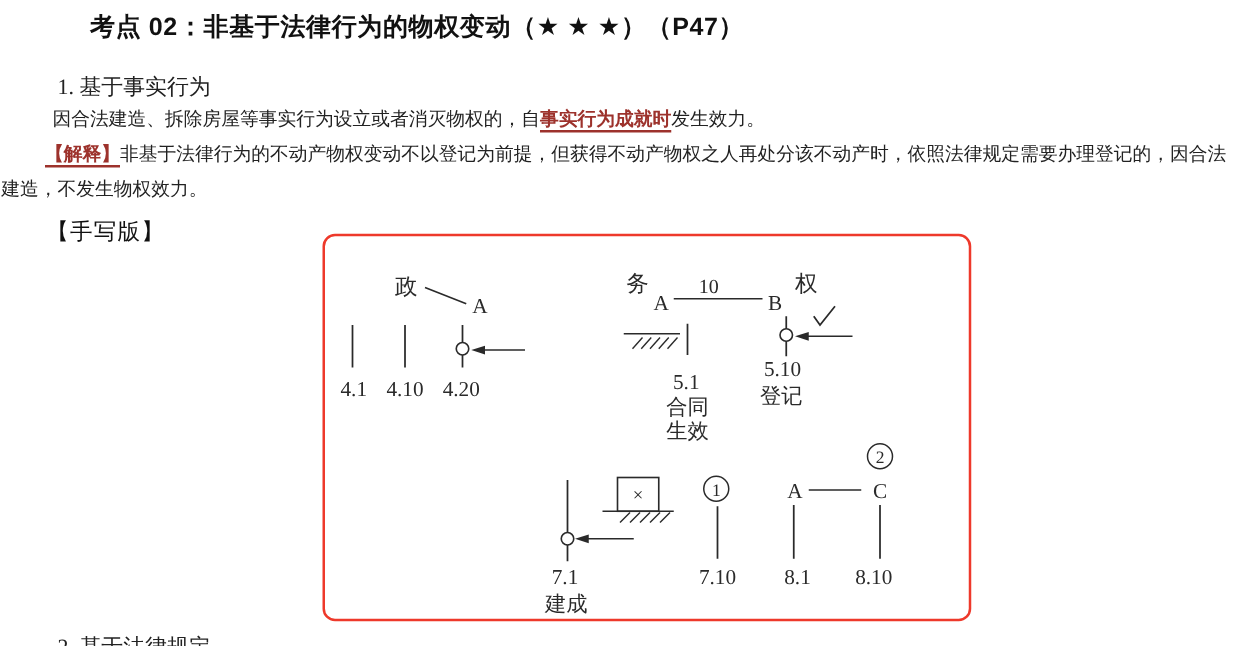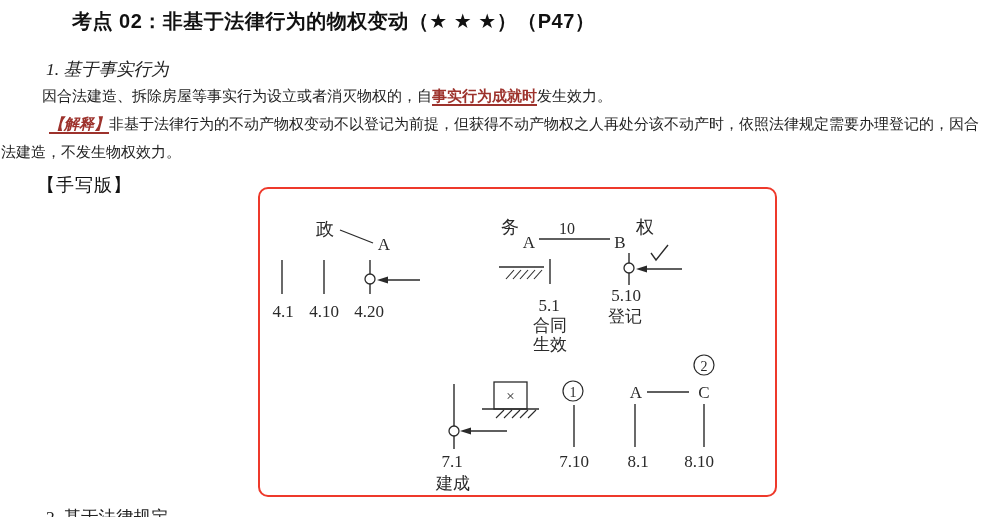--- a/index.html
+++ b/index.html
@@ -15,21 +15,21 @@
     font-family: "Liberation Sans", "DejaVu Sans", sans-serif;
     font-weight: bold; font-size: 20px; color: #111;
     letter-spacing: 0.5px;
     margin-left: 32px;
   }
   .body-text {
     position: absolute; left: 1px; width: 980px;
     font-size: 15px; line-height: 28px; color: #222;
   }
   .indent { text-indent: 41px; }
-  .heading-line { position: absolute; left: 46px; font-size: 17.5px; color: #222; font-style: italic; }
+  .heading-line { position: absolute; left: 46px; font-size: 17.5px; color: #222; }
   .red-strong {
     color: #9d322c; font-weight: bold;
     border-bottom: 2px solid #9d322c; padding-bottom: 0px;
   }
   .handwritten-label {
     position: absolute; left: 37px; top: 173px;
     font-family: "Liberation Sans", "DejaVu Sans", sans-serif;
     font-size: 18px; color: #111; letter-spacing: 1px; text-align: center;
   }
   .diagram-box {
@@ -50,21 +50,21 @@
 
 <div class="page-title">考点 02：非基于法律行为的物权变动（★ ★ ★）（P47）</div>
 
 <div class="heading-line" style="top:57px;">1. 基于事实行为</div>
 
 <div class="body-text" style="top:82px;">
   <span class="indent" style="display:inline;"></span><span style="margin-left:41px;">因合法建造、拆除房屋等事实行为设立或者消灭物权的，自</span><span class="red-strong">事实行为成就时</span><span>发生效力。</span>
 </div>
 
 <div class="body-text" style="top:110px;">
-  <span style="margin-left:48px;font-style:italic;" class="red-strong">【解释】</span><span>非基于法律行为的不动产物权变动不以登记为前提，但获得不动产物权之人再处分该不动产时，依照法律规定需要办理登记的，因合法建造，不发生物权效力。</span>
+  <span style="margin-left:35px;" class="red-strong">【解释】</span><span>非基于法律行为的不动产物权变动不以登记为前提，但获得不动产物权之人再处分该不动产时，依照法律规定需要办理登记的，因合法建造，不发生物权效力。</span>
 </div>
 
 <div class="handwritten-label">【手写版】</div>
 
 <div class="diagram-box">
   <svg width="515" height="306" viewBox="0 0 515 306">
 
     <text x="65" y="46" font-size="18" text-anchor="middle">政</text>
     <line x1="80" y1="41" x2="113" y2="54" stroke="#2a2a2a" stroke-width="1.3"></line>
     <text x="124" y="61" font-size="17" text-anchor="middle">A</text>

